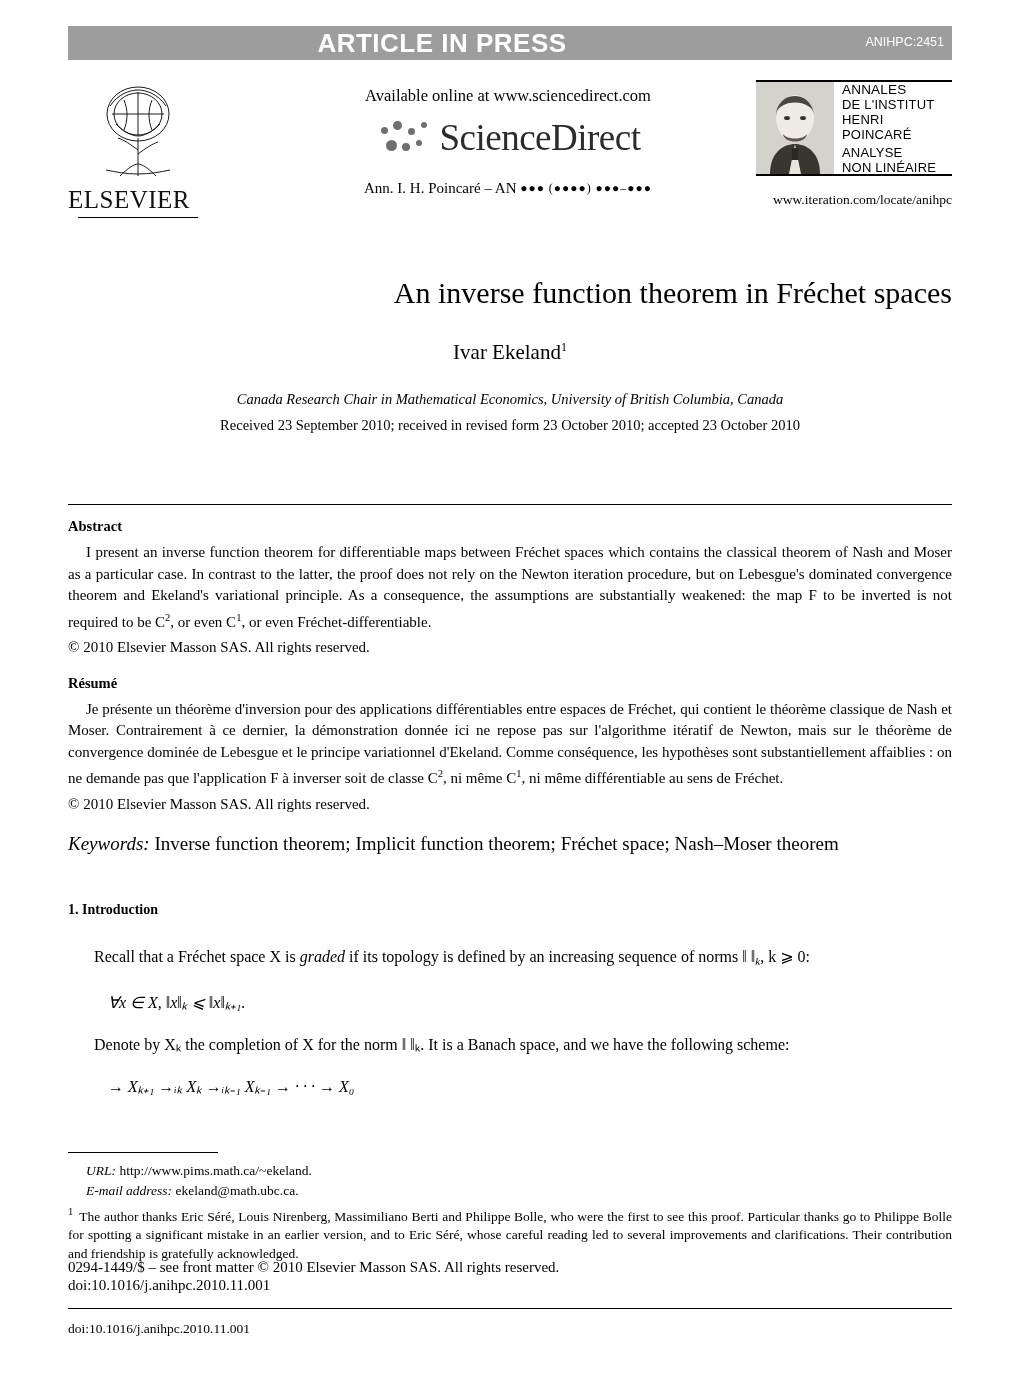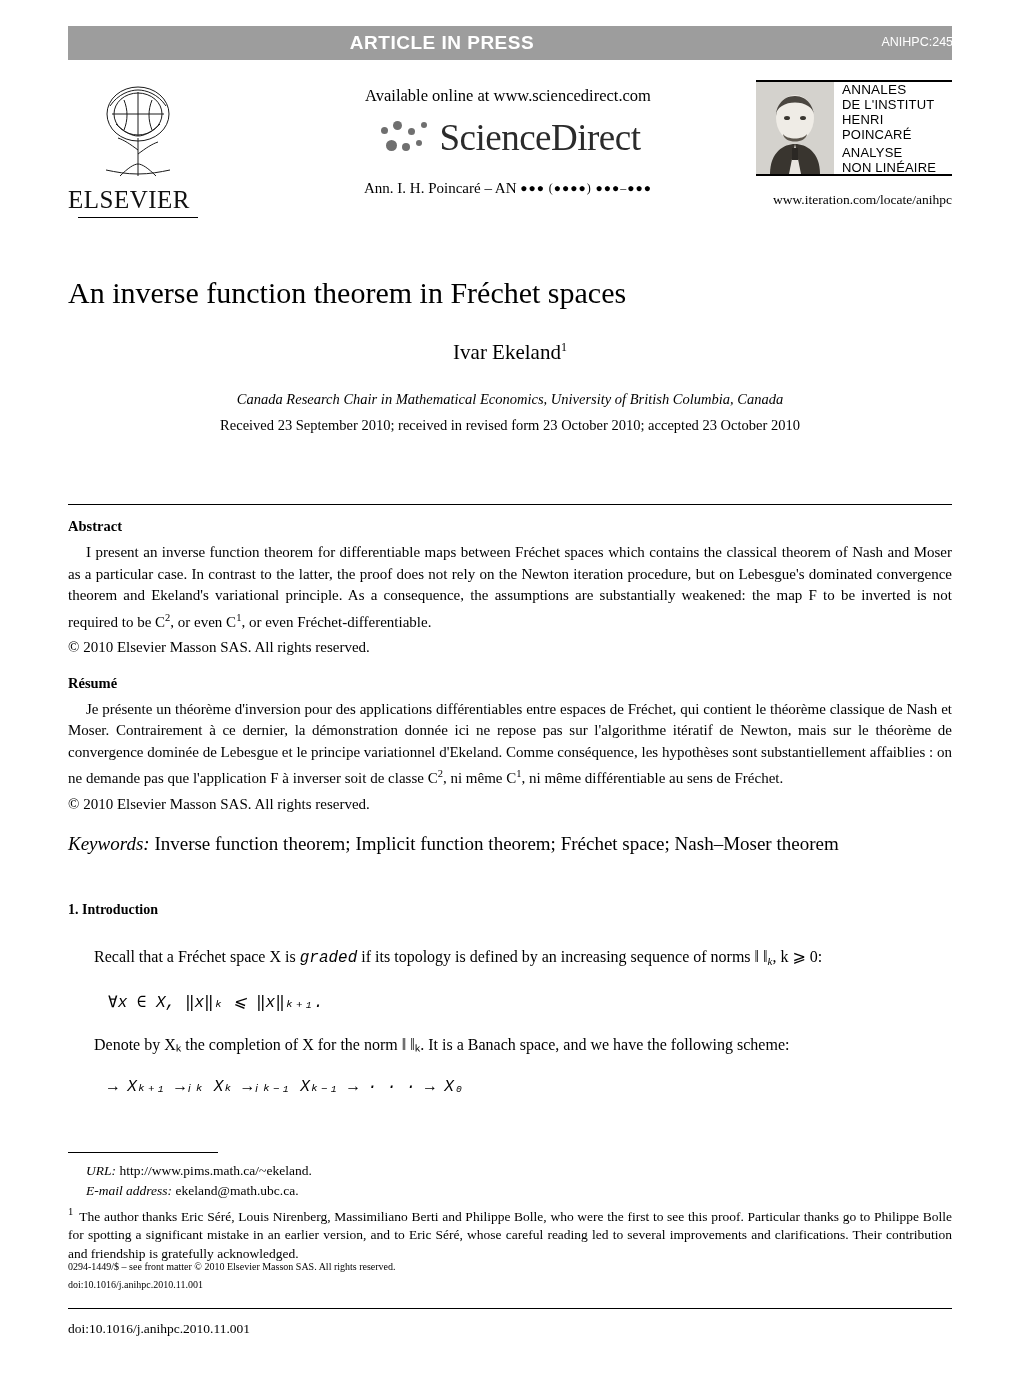--- a/index.html
+++ b/index.html
@@ -34,21 +34,21 @@
   .banner-title {
     position: absolute;
     top: 26px;
     left: 0;
     width: 884px;
     height: 34px;
     line-height: 34px;
     text-align: center;
     font-family: "Liberation Sans", sans-serif;
     font-weight: bold;
-    font-size: 19px;
+    font-size: 26px;
     letter-spacing: 0.5px;
     color: #ffffff;
   }
   .banner-code {
     position: absolute;
     right: 8px;
     top: 9px;
     font-family: "Liberation Sans", sans-serif;
     font-size: 12.5px;
     color: #ffffff;
@@ -188,21 +188,21 @@
     text-align: right;
     font-size: 13.5px;
   }
 
   
   .title {
     position: absolute;
     top: 276px;
     left: 68px;
     width: 884px;
-    text-align: left;
+    text-align: right;
     font-size: 30px;
     font-weight: normal;
   }
   .author {
     position: absolute;
     top: 340px;
     left: 68px;
     width: 884px;
     text-align: center;
     font-size: 21px;
@@ -278,21 +278,21 @@
   }
   .body-p {
     margin: 0 0 18px 0;
     text-indent: 26px;
   }
   .display-eq {
     margin: 0 0 18px 0;
     padding-left: 40px;
     font-size: 16px;
   }
-  .it { font-style: italic; font-family: Liberation Mono, monospace; }
+  .it { font-style: italic; }
   sub.s { font-size: 11px; vertical-align: -3px; font-style: italic;}
 
   
   .fn-rule {
     position: absolute;
     top: 1152px;
     left: 68px;
     width: 150px;
     height: 1px;
     background: #000;
@@ -316,21 +316,21 @@
   .fn-block sup {
     font-size: 10.5px;
     vertical-align: super;
     margin-right: 6px;
   }
   .issn {
     position: absolute;
     top: 1258px;
     left: 68px;
     width: 884px;
-    font-size: 10px;
+    font-size: 15px;
     line-height: 18px;
   }
 
   
   .cite-box {
     position: absolute;
     top: 1308px;
     left: 68px;
     width: 884px;
     border-top: 1px solid #000;
@@ -339,21 +339,21 @@
     line-height: 19px;
   }
 </style>
 </head>
 <body>
 
 <div class="page">
 
   <div class="banner"></div>
   <div class="banner-title">ARTICLE IN PRESS</div>
-  <div class="banner" style="background:transparent;margin-left:16px;">
+  <div class="banner" style="background:transparent;">
     <span class="banner-code">ANIHPC:2451</span>
   </div>
 
   <div class="masthead">
 
     <div class="elsevier">
       <div class="els-tree">
         <svg width="96" height="104" viewBox="0 0 96 104" xmlns="http://www.w3.org/2000/svg">
           <g fill="none" stroke="#1a1a1a" stroke-width="1">
             <ellipse cx="48" cy="34" rx="31" ry="27"></ellipse>

